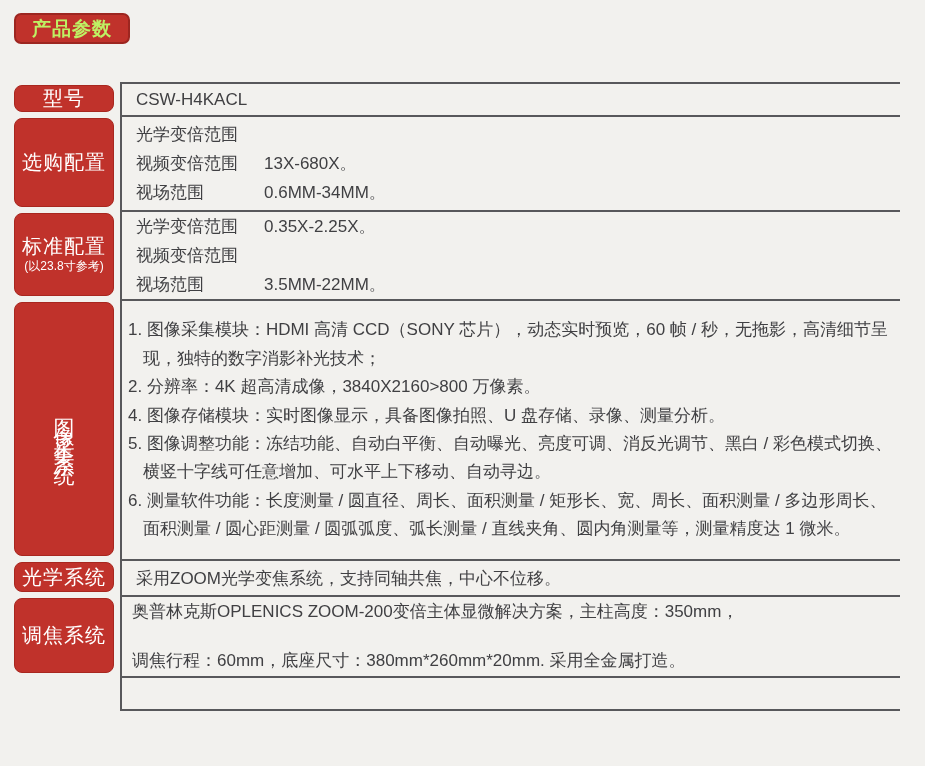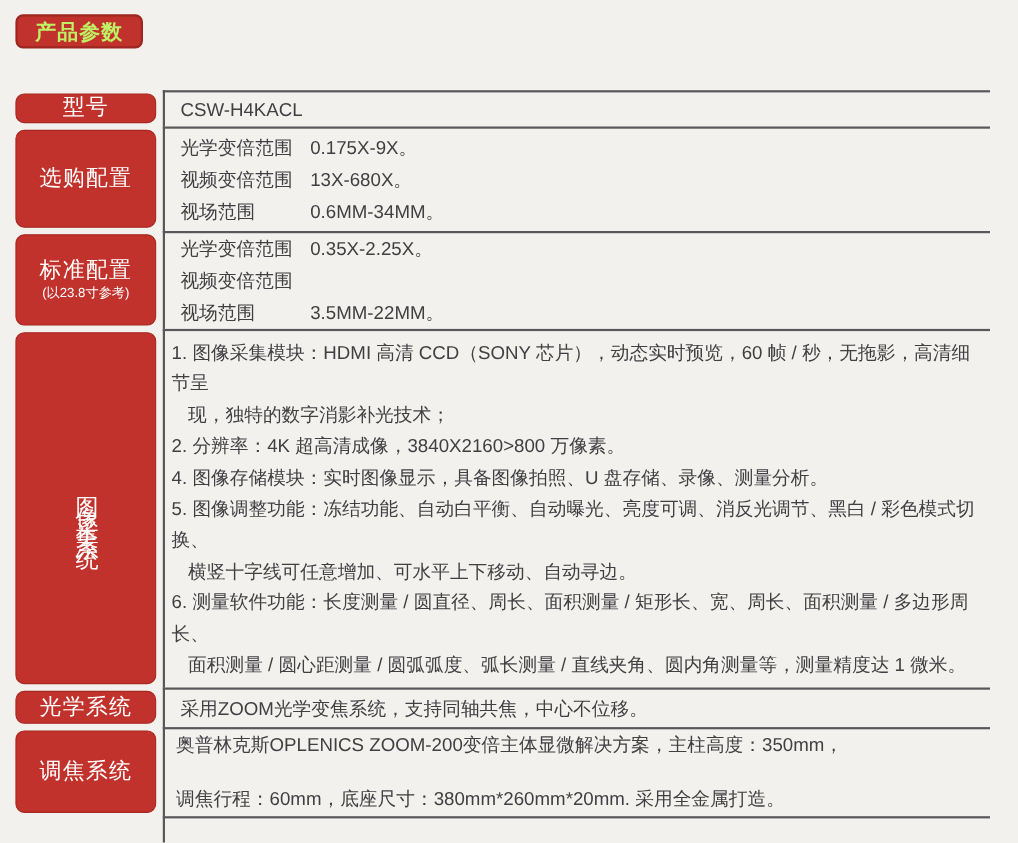--- a/index.html
+++ b/index.html
@@ -21,21 +21,21 @@
     display: flex; align-items: center; justify-content: center;
     padding: 0 4px;
     letter-spacing: 1px;
   }
   .spec-table {
     position: absolute; left: 14px; top: 82px;
     width: 886px;
     display: flex; flex-direction: column;
   }
   .row { display: flex; align-items: stretch; }
-  .label-col { width: 128px; margin-right: 6px; display: flex; }
+  .label-col { width: 100px; margin-right: 6px; display: flex; }
   .label-cell {
     flex: 1; margin: 3px 0;
     background: #c0322b;
     border: 1px solid #a8271f;
     border-radius: 8px;
     color: #fff;
     display: flex; flex-direction: column;
     align-items: center; justify-content: center;
     text-align: center;
     line-height: 1.15;
@@ -58,21 +58,21 @@
   }
   .row:last-child .content-col { border-bottom: 2px solid #58585b; }
   .r0 { min-height: 33px; }
   .r1 { min-height: 95px; }
   .r2 { min-height: 82px; }
   .r3 { min-height: 260px; }
   .r4 { min-height: 36px; }
   .r5 { min-height: 74px; gap: 19px; }
   .r6 { min-height: 35px; }
   .pad { padding-left: 14px; }
-  .kv-row { display: flex; line-height: 29px; }
+  .kv-row { display: flex; line-height: 29px; gap: 10px; }
   .kv-k { width: 118px; flex: none; }
   .kv-v { flex: 1; }
   .list { padding: 6px 6px 6px 6px; }
   .list-line { line-height: 28.4px; }
   .list-line.cont { padding-left: 15px; }
   .two-line { line-height: 30px; padding-left: 10px; }
 </style>
 </head>
 <body>
 
@@ -95,21 +95,20 @@
 
   <div class="row">
     <div class="label-col">
       <div class="label-cell">
         <span class="label-main">选购配置</span>
       </div>
     </div>
     <div class="content-col r1 pad">
       <div class="kv-row">
         <span class="kv-k">光学变倍范围</span>
-        <span class="kv-v">0.175X-9X。</span>
       </div>
       <div class="kv-row">
         <span class="kv-k">视频变倍范围</span>
         <span class="kv-v">13X-680X。</span>
       </div>
       <div class="kv-row">
         <span class="kv-k">视场范围</span>
         <span class="kv-v">0.6MM-34MM。</span>
       </div>
     </div>

